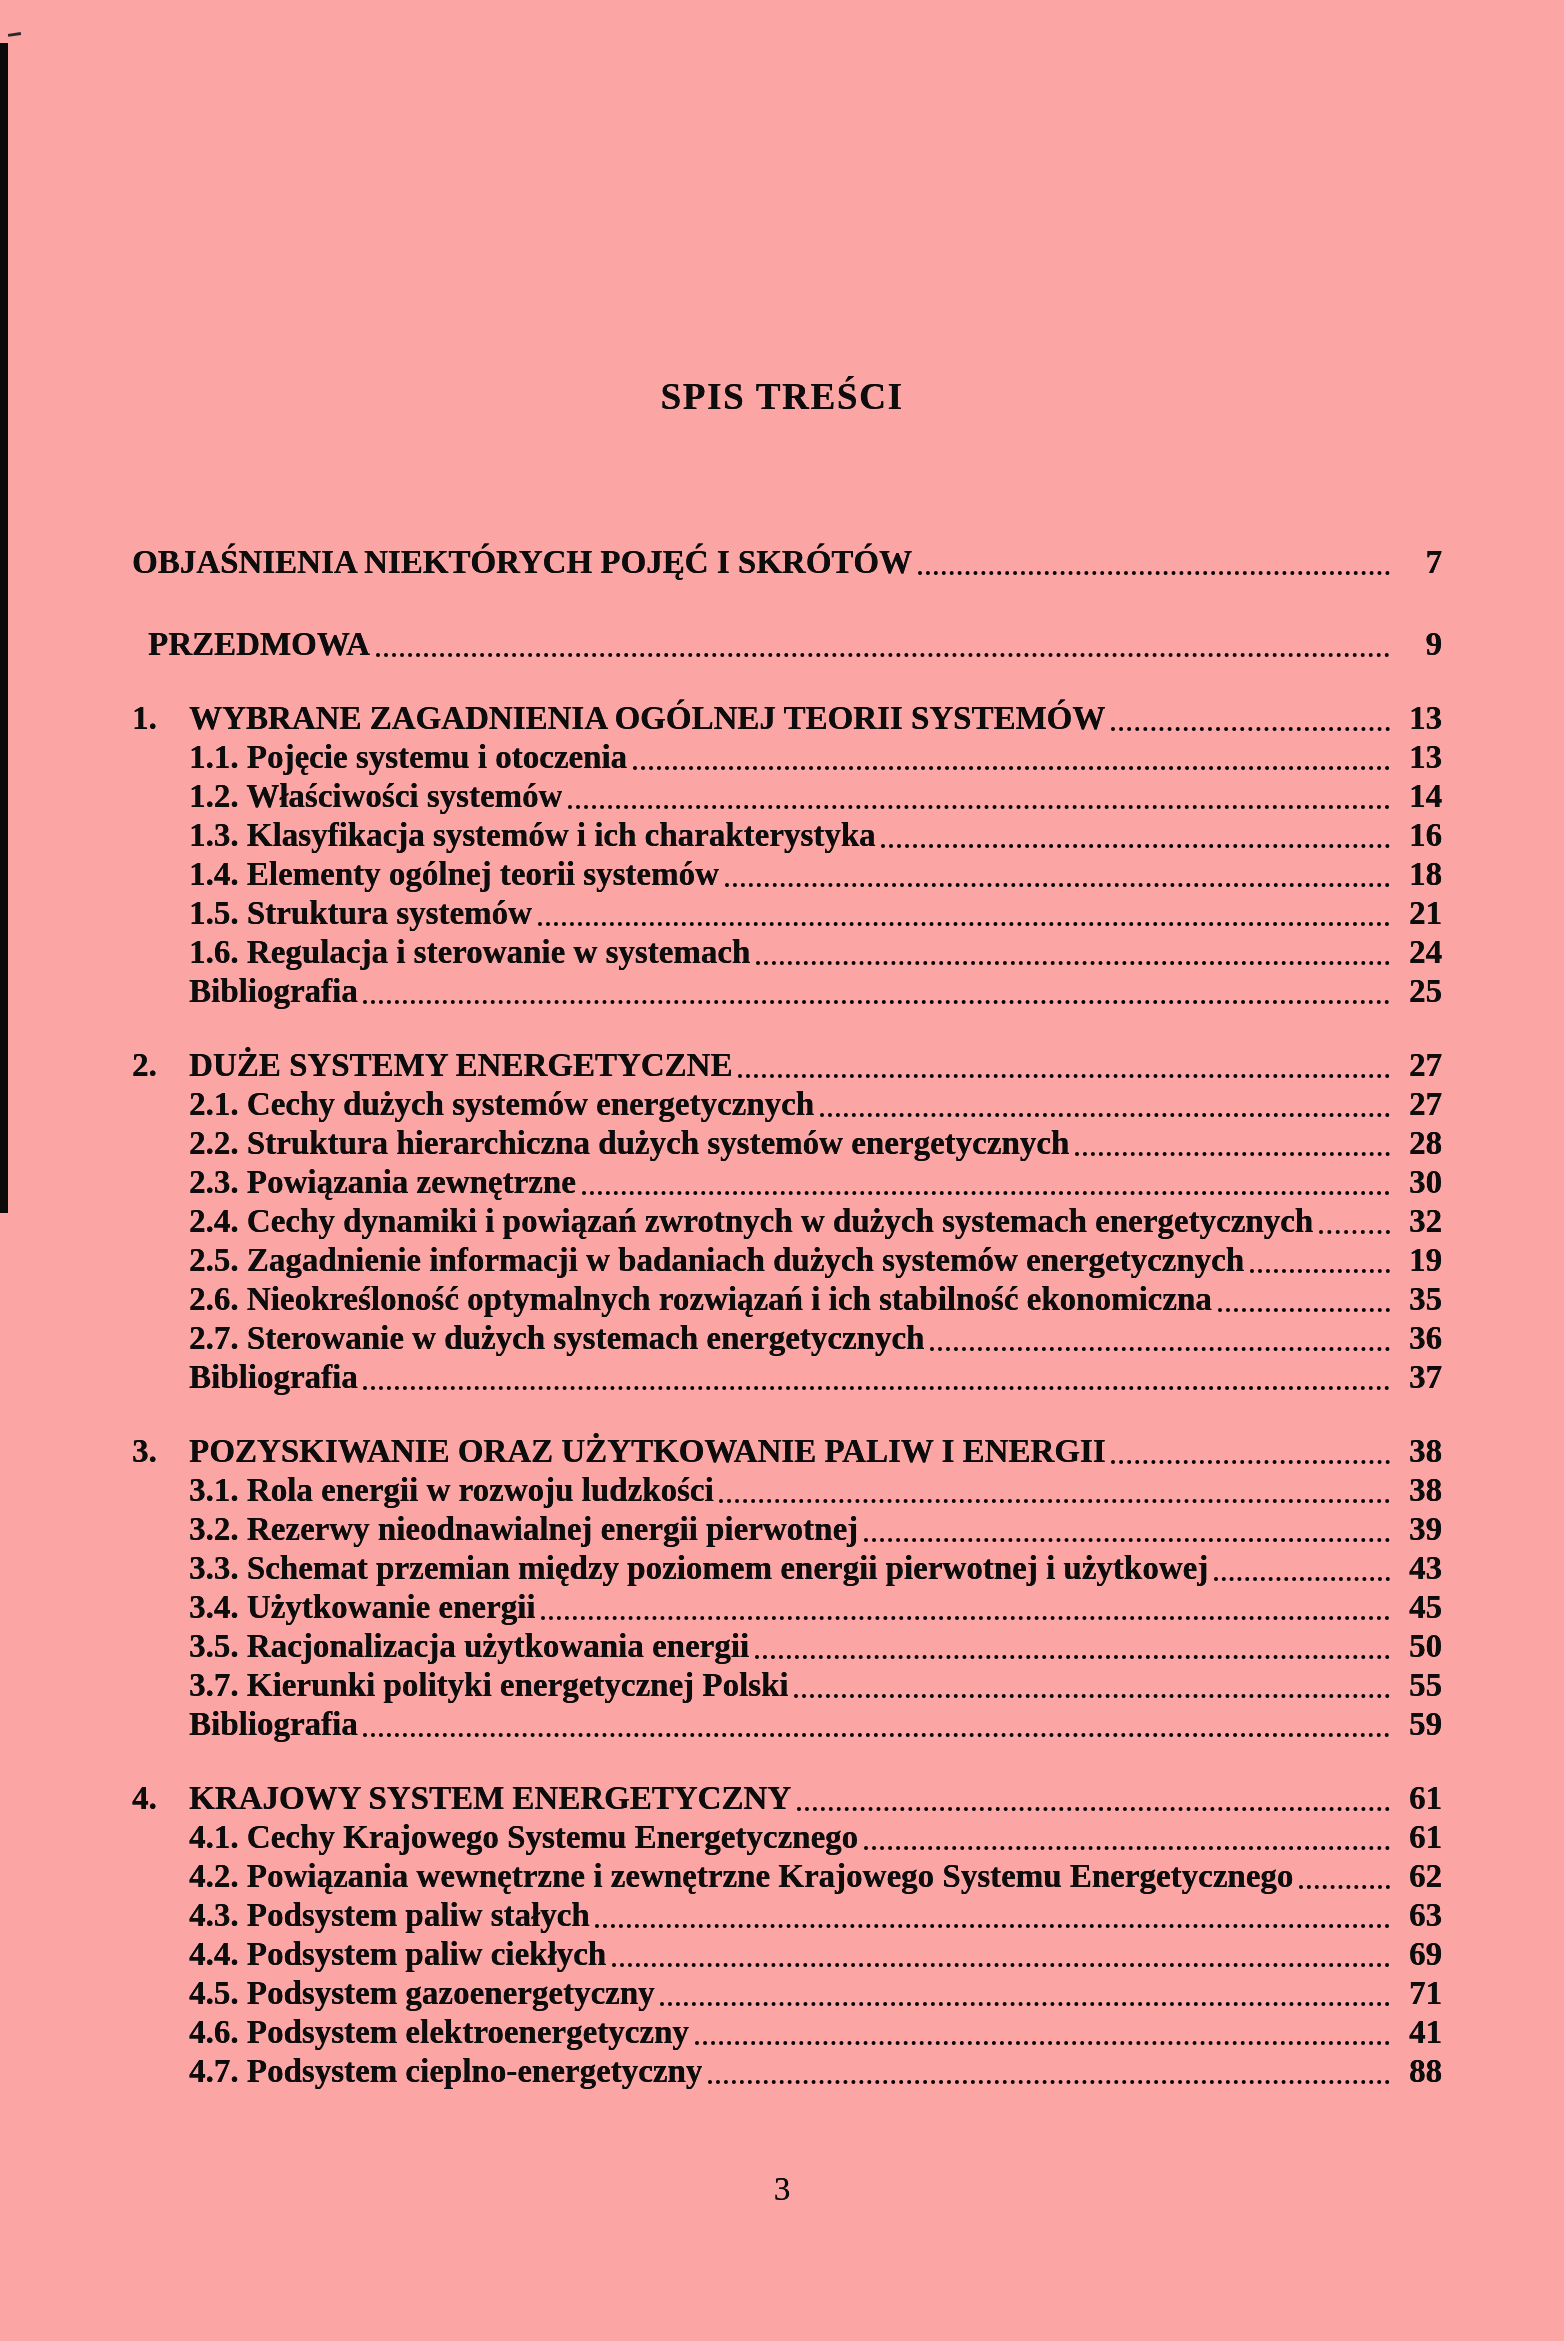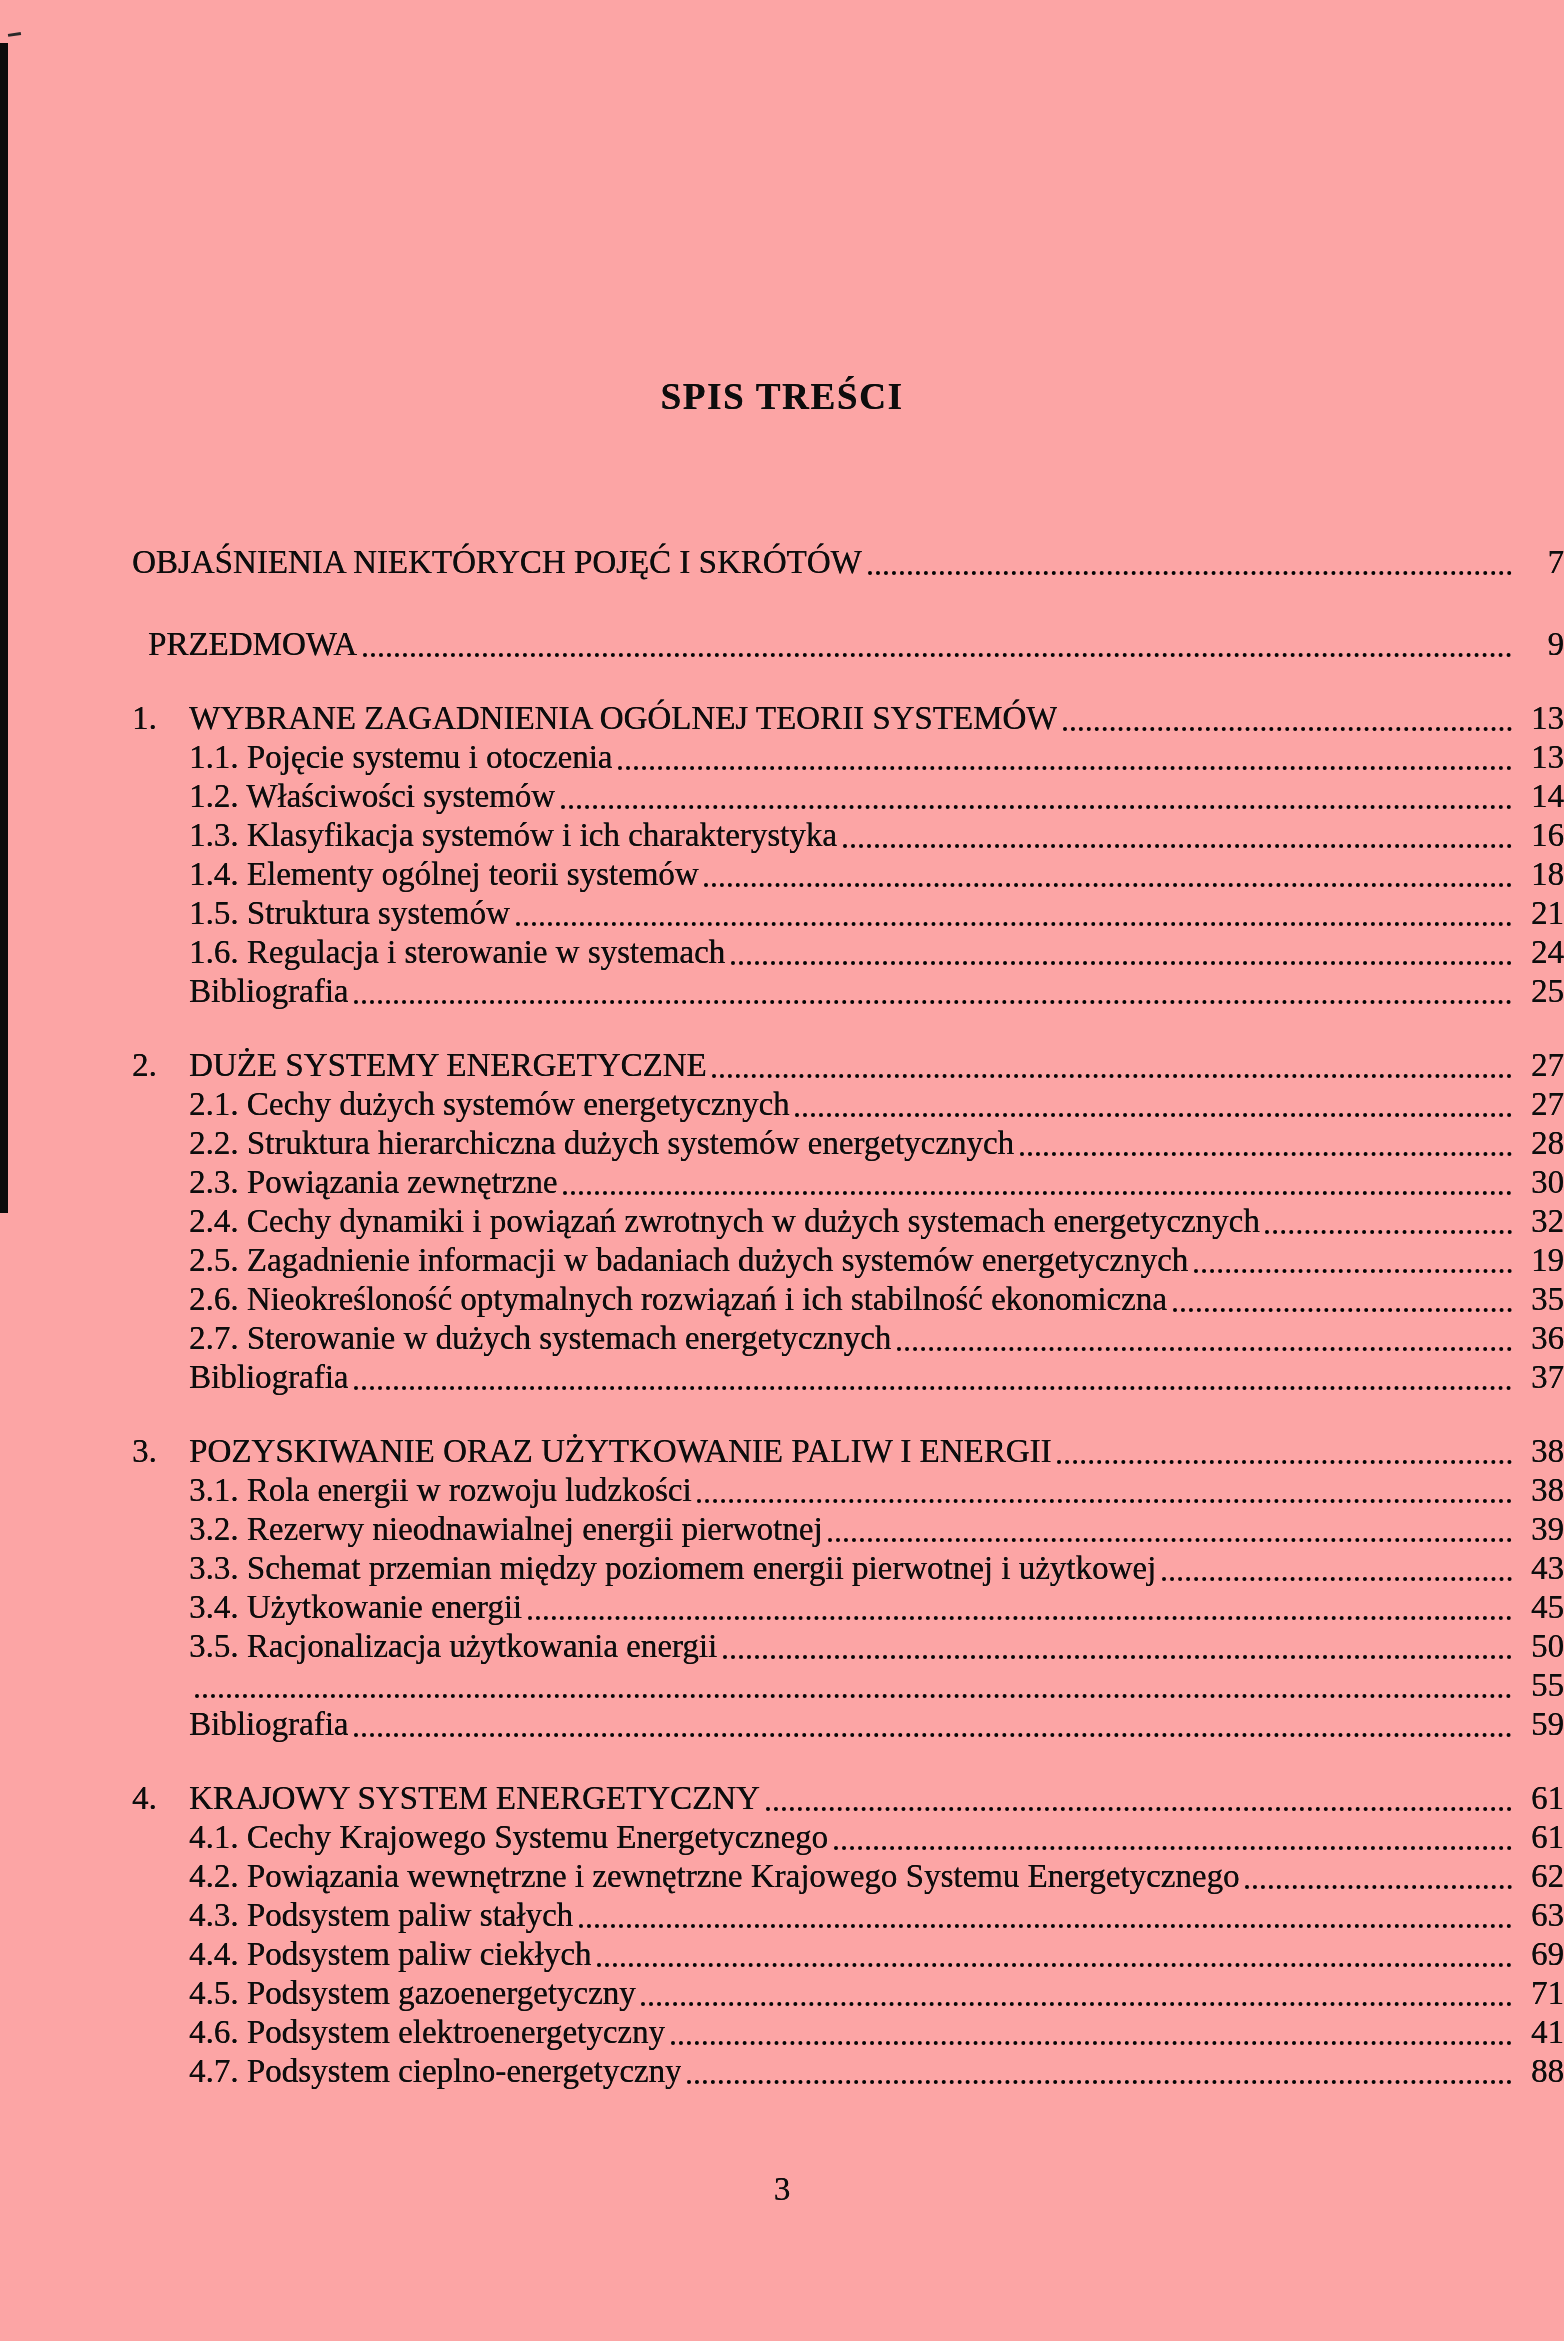--- a/index.html
+++ b/index.html
@@ -18,21 +18,23 @@
     padding-top:376px;
     text-align:center;
     font-size:37px;
     font-weight:bold;
     line-height:42px;
     letter-spacing:1.7px;
   }
 
   .toc{
     padding-left:132px;
+    padding-right:122px;
     font-size:33px;
+    font-weight:bold;
   }
   .row{
     display:flex;
     align-items:baseline;
     line-height:39px;
     white-space:nowrap;
   }
   .row.front-first{margin-top:125px;}
   .row.front-next{margin-top:43px;margin-left:16px;}
   .row.section-head{margin-top:35px;}
@@ -213,20 +215,21 @@
         <span class="lbl">3.4. Użytkowanie energii</span>
         <span class="leader"></span>
         <span class="pg">45</span>
       </div>
       <div class="row sub">
         <span class="lbl">3.5. Racjonalizacja użytkowania energii</span>
         <span class="leader"></span>
         <span class="pg">50</span>
       </div>
       <div class="row sub">
+        <span class="lbl">3.7. Kierunki polityki energetycznej Polski</span>
         <span class="leader"></span>
         <span class="pg">55</span>
       </div>
       <div class="row sub">
         <span class="lbl">Bibliografia</span>
         <span class="leader"></span>
         <span class="pg">59</span>
       </div>
       <div class="row section-head">
         <span class="num">4.</span>

